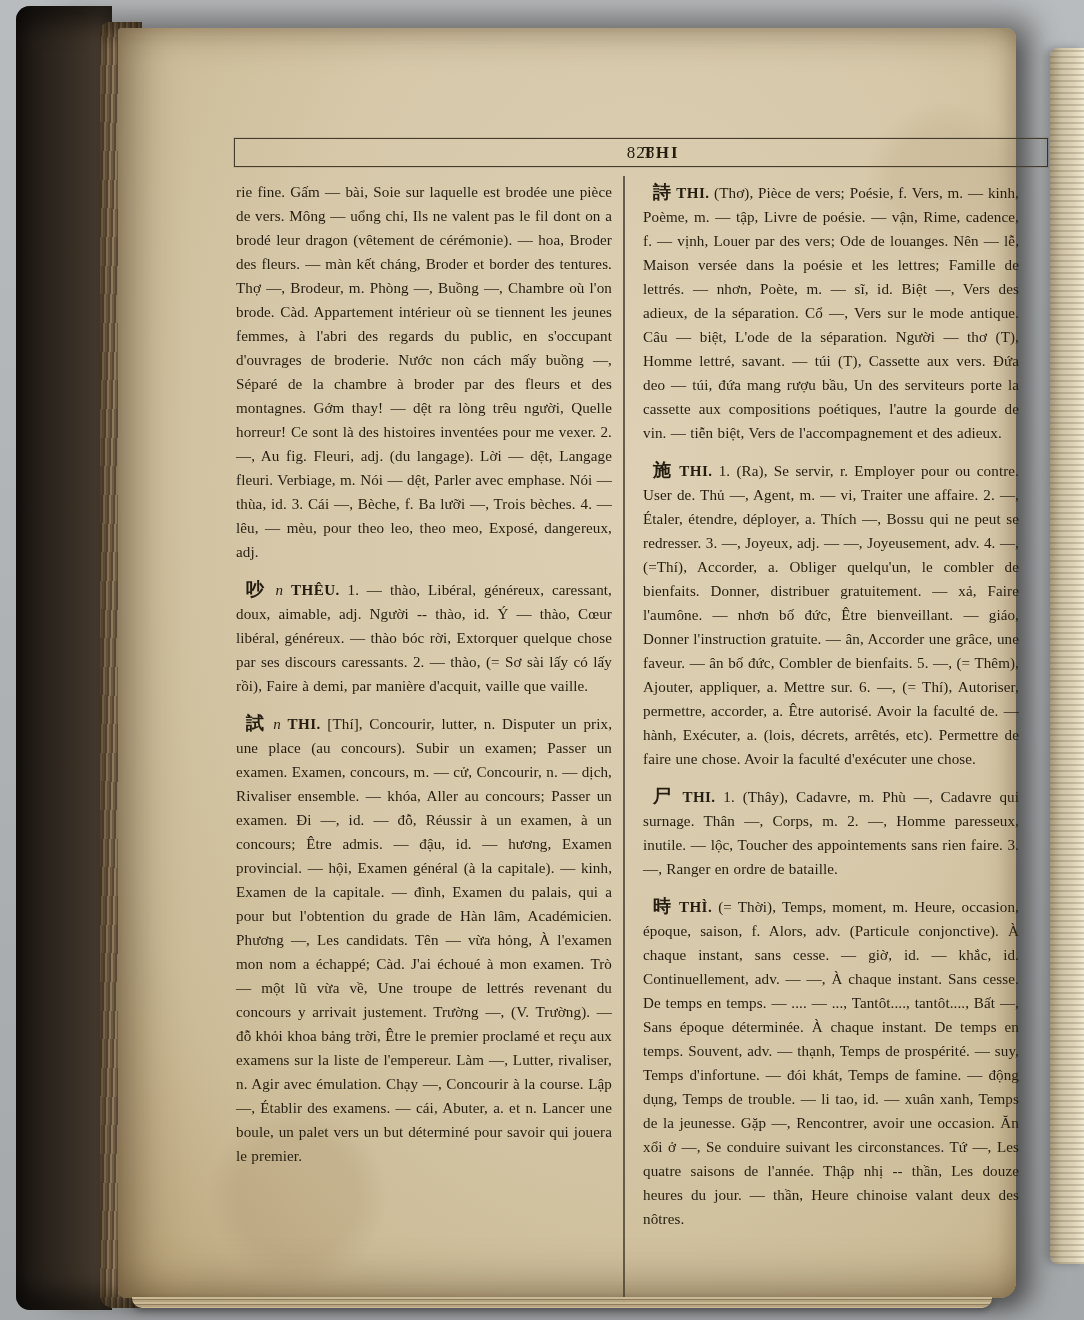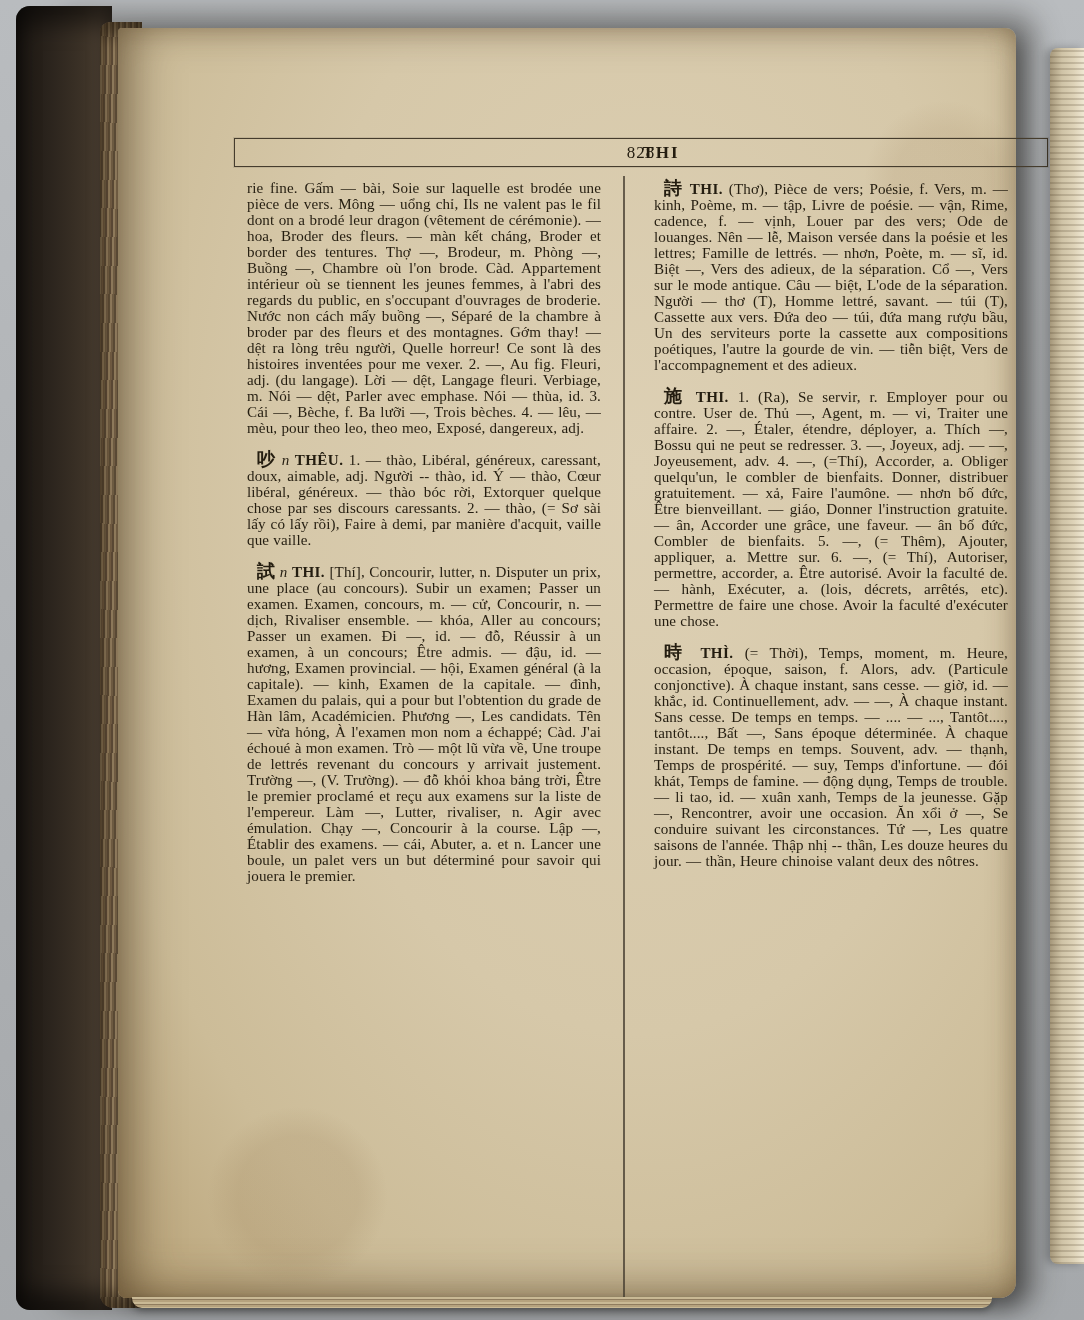--- a/index.html
+++ b/index.html
@@ -39,21 +39,21 @@
   .running-head{position:absolute;left:116px;top:110px;width:772px;height:27px;
          border:1.6px solid #453c2d;display:flex;align-items:center;
          box-shadow:0 0 0 1px rgba(69,60,45,.12);padding-left:40px;}
   .rh-half{flex:1;text-align:center;font-weight:700;font-size:17px;letter-spacing:2px;color:#241d10;line-height:27px;}
   .rh-center{position:absolute;left:50%;transform:translateX(-50%);font-size:17px;font-weight:400;letter-spacing:1px;color:#241d10;}
   
   .col-divider{position:absolute;left:505px;top:148px;width:1.5px;height:1128px;background:#4a4133;opacity:.8;}
   .col{position:absolute;top:152px;width:384px;color:#241d10;}
   .col-left{left:114px;}
   .col-right{left:521px;}
-  .col p{margin:15px;font-size:15.1px;line-height:16px;text-align:justify;
+  .col p{margin:4px;font-size:15.1px;line-height:24px;text-align:justify;
          letter-spacing:.1px;word-spacing:.4px;}
   .col p.entry{margin-top:13px;text-indent:10px;}
   .col p:first-child{margin-top:0;}
   .hanzi{font-size:18px;font-weight:700;font-family:"DejaVu Sans","Liberation Sans",sans-serif;}
   .pos{font-style:italic;}
   .head{font-weight:700;letter-spacing:.4px;font-family:Liberation Serif, serif;}
 </style>
 </head>
 <body>
 
@@ -70,19 +70,20 @@
 
     <div class="col-divider"></div>
     <div class="col col-left" id="col-left">
         <p class="cont"><span class="body">rie fine. Gấm — bài, Soie sur laquelle est brodée une pièce de vers. Mông — uổng chỉ, Ils ne valent pas le fil dont on a brodé leur dragon (vêtement de cérémonie). — hoa, Broder des fleurs. — màn kết cháng, Broder et border des tentures. Thợ —, Brodeur, m. Phòng —, Buồng —, Chambre où l'on brode. Càd. Appartement intérieur où se tiennent les jeunes femmes, à l'abri des regards du public, en s'occupant d'ouvrages de broderie. Nước non cách mấy buồng —, Séparé de la chambre à broder par des fleurs et des montagnes. Gớm thay! — dệt ra lòng trêu người, Quelle horreur! Ce sont là des histoires inventées pour me vexer. 2. —, Au fig. Fleuri, adj. (du langage). Lời — dệt, Langage fleuri. Verbiage, m. Nói — dệt, Parler avec emphase. Nói — thùa, id. 3. Cái —, Bèche, f. Ba lưỡi —, Trois bèches. 4. — lêu, — mèu, pour theo leo, theo meo, Exposé, dangereux, adj.</span></p>
         <p class="entry"><span class="hanzi">吵</span> <i class="pos">n</i> <b class="head">THÊU.</b> <span class="body">1. — thào, Libéral, généreux, caressant, doux, aimable, adj. Người -- thào, id. Ý — thào, Cœur libéral, généreux. — thào bóc rời, Extorquer quelque chose par ses discours caressants. 2. — thào, (= Sơ sài lấy có lấy rồi), Faire à demi, par manière d'acquit, vaille que vaille.</span></p>
         <p class="entry"><span class="hanzi">試</span> <i class="pos">n</i> <b class="head">THI.</b> <span class="body">[Thí], Concourir, lutter, n. Disputer un prix, une place (au concours). Subir un examen; Passer un examen. Examen, concours, m. — cử, Concourir, n. — dịch, Rivaliser ensemble. — khóa, Aller au concours; Passer un examen. Đi —, id. — đỗ, Réussir à un examen, à un concours; Être admis. — đậu, id. — hương, Examen provincial. — hội, Examen général (à la capitale). — kinh, Examen de la capitale. — đình, Examen du palais, qui a pour but l'obtention du grade de Hàn lâm, Académicien. Phương —, Les candidats. Tên — vừa hỏng, À l'examen mon nom a échappé; Càd. J'ai échoué à mon examen. Trò — một lũ vừa về, Une troupe de lettrés revenant du concours y arrivait justement. Trường —, (V. Trường). — đỗ khỏi khoa bảng trời, Être le premier proclamé et reçu aux examens sur la liste de l'empereur. Làm —, Lutter, rivaliser, n. Agir avec émulation. Chạy —, Concourir à la course. Lập —, Établir des examens. — cái, Abuter, a. et n. Lancer une boule, un palet vers un but déterminé pour savoir qui jouera le premier.</span></p>
       </div>
     <div class="col col-right" id="col-right">
         <p class="entry"><span class="hanzi">詩</span> <b class="head">THI.</b> <span class="body">(Thơ), Pièce de vers; Poésie, f. Vers, m. — kinh, Poème, m. — tập, Livre de poésie. — vận, Rime, cadence, f. — vịnh, Louer par des vers; Ode de louanges. Nên — lễ, Maison versée dans la poésie et les lettres; Famille de lettrés. — nhơn, Poète, m. — sĩ, id. Biệt —, Vers des adieux, de la séparation. Cổ —, Vers sur le mode antique. Câu — biệt, L'ode de la séparation. Người — thơ (T), Homme lettré, savant. — túi (T), Cassette aux vers. Đứa deo — túi, đứa mang rượu bầu, Un des serviteurs porte la cassette aux compositions poétiques, l'autre la gourde de vin. — tiễn biệt, Vers de l'accompagnement et des adieux.</span></p>
         <p class="entry"><span class="hanzi">施</span> <b class="head">THI.</b> <span class="body">1. (Ra), Se servir, r. Employer pour ou contre. User de. Thủ —, Agent, m. — vi, Traiter une affaire. 2. —, Étaler, étendre, déployer, a. Thích —, Bossu qui ne peut se redresser. 3. —, Joyeux, adj. — —, Joyeusement, adv. 4. —, (=Thí), Accorder, a. Obliger quelqu'un, le combler de bienfaits. Donner, distribuer gratuitement. — xả, Faire l'aumône. — nhơn bố đức, Être bienveillant. — giáo, Donner l'instruction gratuite. — ân, Accorder une grâce, une faveur. — ân bố đức, Combler de bienfaits. 5. —, (= Thêm), Ajouter, appliquer, a. Mettre sur. 6. —, (= Thí), Autoriser, permettre, accorder, a. Être autorisé. Avoir la faculté de. — hành, Exécuter, a. (lois, décrets, arrêtés, etc). Permettre de faire une chose. Avoir la faculté d'exécuter une chose.</span></p>
+        <p class="entry"><span class="hanzi">尸</span> <b class="head">THI.</b> <span class="body">1. (Thây), Cadavre, m. Phù —, Cadavre qui surnage. Thân —, Corps, m. 2. —, Homme paresseux, inutile. — lộc, Toucher des appointements sans rien faire. 3. —, Ranger en ordre de bataille.</span></p>
         <p class="entry"><span class="hanzi">時</span> <b class="head">THÌ.</b> <span class="body">(= Thời), Temps, moment, m. Heure, occasion, époque, saison, f. Alors, adv. (Particule conjonctive). À chaque instant, sans cesse. — giờ, id. — khắc, id. Continuellement, adv. — —, À chaque instant. Sans cesse. De temps en temps. — .... — ..., Tantôt...., tantôt...., Bất —, Sans époque déterminée. À chaque instant. De temps en temps. Souvent, adv. — thạnh, Temps de prospérité. — suy, Temps d'infortune. — đói khát, Temps de famine. — động dụng, Temps de trouble. — li tao, id. — xuân xanh, Temps de la jeunesse. Gặp —, Rencontrer, avoir une occasion. Ăn xổi ở —, Se conduire suivant les circonstances. Tứ —, Les quatre saisons de l'année. Thập nhị -- thần, Les douze heures du jour. — thần, Heure chinoise valant deux des nôtres.</span></p>
       </div>
   </div>
 
   <div class="bottom-edges"></div>
   <div class="next-page-edge"></div>
 </div>
 
 </body></html>

